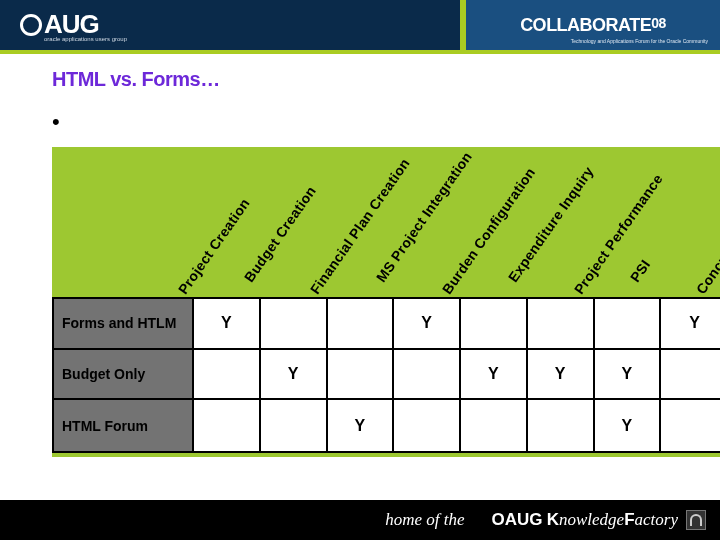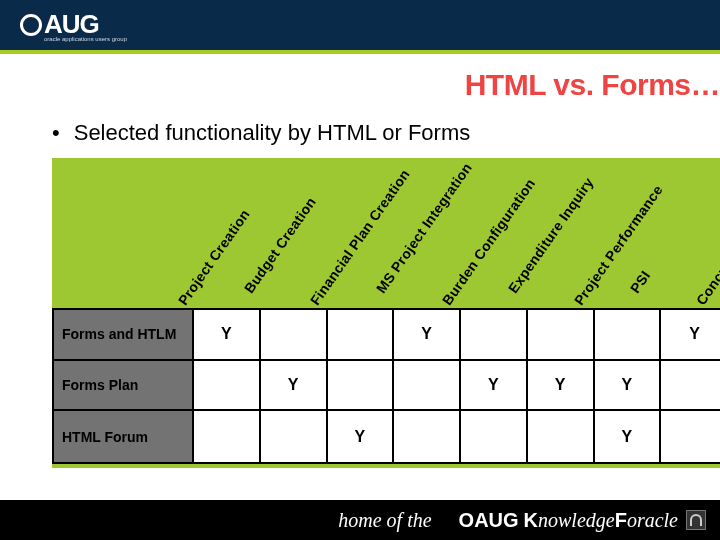--- a/index.html
+++ b/index.html
@@ -13,42 +13,42 @@
   .oaug-circle { width: 22px; height: 22px; border-radius: 50%; border: 3px solid #fff; margin-right: 2px; display: inline-block; }
   .oaug-tag { font-size: 6px; color: #cfd8e3; margin-top: -4px; }
   .top-right { flex: 1; background: #1a4f80; display: flex; align-items: center; justify-content: center; border-left: 6px solid #aacc22; position: relative; }
   .collab { color: #fff; font-size: 18px; font-weight: 800; letter-spacing: -0.5px; }
   .collab .c08 { font-size: 14px; font-weight: 800; vertical-align: top; }
   .collab-sub { position: absolute; bottom: 6px; right: 12px; color: #dfe8f2; font-size: 5px; }
   .banner-rule { height: 4px; background: #aacc22; width: 100%; }
 
   
   .slide-area { padding: 14px 0 0 52px; }
-  .slide-title { font-family: Arial, Helvetica, sans-serif; font-weight: 900; font-size: 30px; color: #ef4444; letter-spacing: -0.5px; text-align: right; }
+  .slide-title { font-family: Arial, Helvetica, sans-serif; font-weight: 900; font-size: 20px; color: #6d28d9; letter-spacing: -0.5px; }
   .bullet-row { margin-top: 18px; font-size: 22px; color: #000; display: flex; align-items: baseline; }
   .bullet-row .dot { margin-right: 14px; }
 
   
   .chart-wrap { position: relative; margin-top: 12px; width: 688px; height: 310px; }
   .green-bg { position: absolute; left: 0; right: 0; top: 0; bottom: 0; background: #9dc831; }
 
   
   .diag-headers { position: absolute; top: 0; left: 160px; right: 10px; height: 150px; }
   .diag { position: absolute; bottom: 0; width: 180px; transform: rotate(-55deg); transform-origin: left bottom; font-weight: 900; font-size: 14px; color: #000; white-space: nowrap; font-family: Arial, sans-serif; letter-spacing: .3px;}
   .diag.shift-odd { bottom: 12px; }
 
   
   .grid { position: absolute; left: 0; right: 10px; top: 150px; height: 156px; background: #fff; border: 2px solid #000; display: grid; grid-template-columns: 140px repeat(8, 1fr); grid-template-rows: repeat(3, 1fr); }
   .grid > div { border-right: 2px solid #000; border-bottom: 2px solid #000; display: flex; align-items: center; justify-content: center; font-size: 16px; font-weight: 600; font-family: "Comic Sans MS", cursive, sans-serif; color: #000; background: #fff; }
   .grid > div:nth-child(9n) { border-right: none; }
   .grid > .rowhead { justify-content: flex-start; padding-left: 8px; font-family: Arial, sans-serif; font-weight: 700; font-size: 14px; background: #737373; }
   .grid > .rowhead.last-row, .grid > .last-row { border-bottom: none; }
 
   
-  .footer { position: absolute; left: 0; right: 0; bottom: 0; height: 40px; background: #000; display: flex; align-items: center; justify-content: flex-end; padding-right: 14px; color: #fff; font-style: italic; font-family: Georgia, serif; font-size: 20px; }
+  .footer { position: absolute; left: 0; right: 0; bottom: 0; height: 40px; background: #000; display: flex; align-items: center; justify-content: flex-end; padding-right: 14px; color: #fff; font-style: italic; font-family: Georgia, serif; font-size: 17px; }
   .footer .kf { font-style: normal; font-family: Arial, sans-serif; font-weight: 700; }
   .footer .oaug-small { font-style: normal; font-weight: 800; font-family: Arial, sans-serif; margin-left: 27px; }
   .footer-emblem { width: 20px; height: 20px; background: #333; border: 1px solid #777; margin-left: 8px; display: inline-block; position: relative; }
   .footer-emblem::before { content: ""; position: absolute; left: 3px; right: 3px; top: 3px; bottom: 3px; border: 2px solid #ccc; border-radius: 50% 50% 0 0; border-bottom: none; }
 
   .page-root { position: relative; width: 720px; height: 540px; }
 </style>
 </head>
 <body>
 
@@ -57,28 +57,33 @@
   <div class="top-banner">
     <div class="top-left">
       <div class="oaug-logo">
         <span class="oaug-circle"></span>
         <div>
           <div class="oaug-wordmark">AUG</div>
           <div class="oaug-tag">oracle applications users group</div>
         </div>
       </div>
     </div>
+    <div class="top-right">
+      <div class="collab">
+        <span>COLLABORATE</span><span class="c08">08</span>
+      </div>
+      <div class="collab-sub">Technology and Applications Forum for the Oracle Community</div>
+    </div>
   </div>
   <div class="banner-rule"></div>
 
   <div class="slide-area">
     <div class="slide-title">HTML vs. Forms…</div>
     <div class="bullet-row">
       <span class="dot">•</span>
-      <span>Selected functionality by HTML or Forms</span>
     </div>
 
     <div class="chart-wrap">
       <div class="green-bg"></div>
 
       <div class="diag-headers">
         <div class="diag" style="left: -24px;">Project Creation</div>
         <div class="diag shift-odd" style="left: 42px;">Budget Creation</div>
         <div class="diag" style="left: 108px;">Financial Plan Creation</div>
         <div class="diag shift-odd" style="left: 174px;">MS Project Integration</div>
@@ -94,21 +99,21 @@
         <div class="rowhead">Forms and HTLM</div>
         <div>Y</div>
         <div></div>
         <div></div>
         <div>Y</div>
         <div></div>
         <div></div>
         <div></div>
         <div>Y</div>
 
-        <div class="rowhead">Forms Plan</div>
+        <div class="rowhead">Budget Only</div>
         <div></div>
         <div>Y</div>
         <div></div>
         <div></div>
         <div>Y</div>
         <div>Y</div>
         <div>Y</div>
         <div></div>
 
         <div class="rowhead last-row">HTML Forum</div>
@@ -124,17 +129,17 @@
     </div>
   </div>
 
   <div class="footer">
     <span>home of the </span>
     <span class="oaug-small">OAUG</span>
     <span>&nbsp;</span>
     <span class="kf">K</span>
       <span>nowledge </span>
       <span class="kf">F</span>
-      <span>oracle</span>
+      <span>actory</span>
     <span class="footer-emblem"></span>
   </div>
 
 </div>
 
 </body></html>

